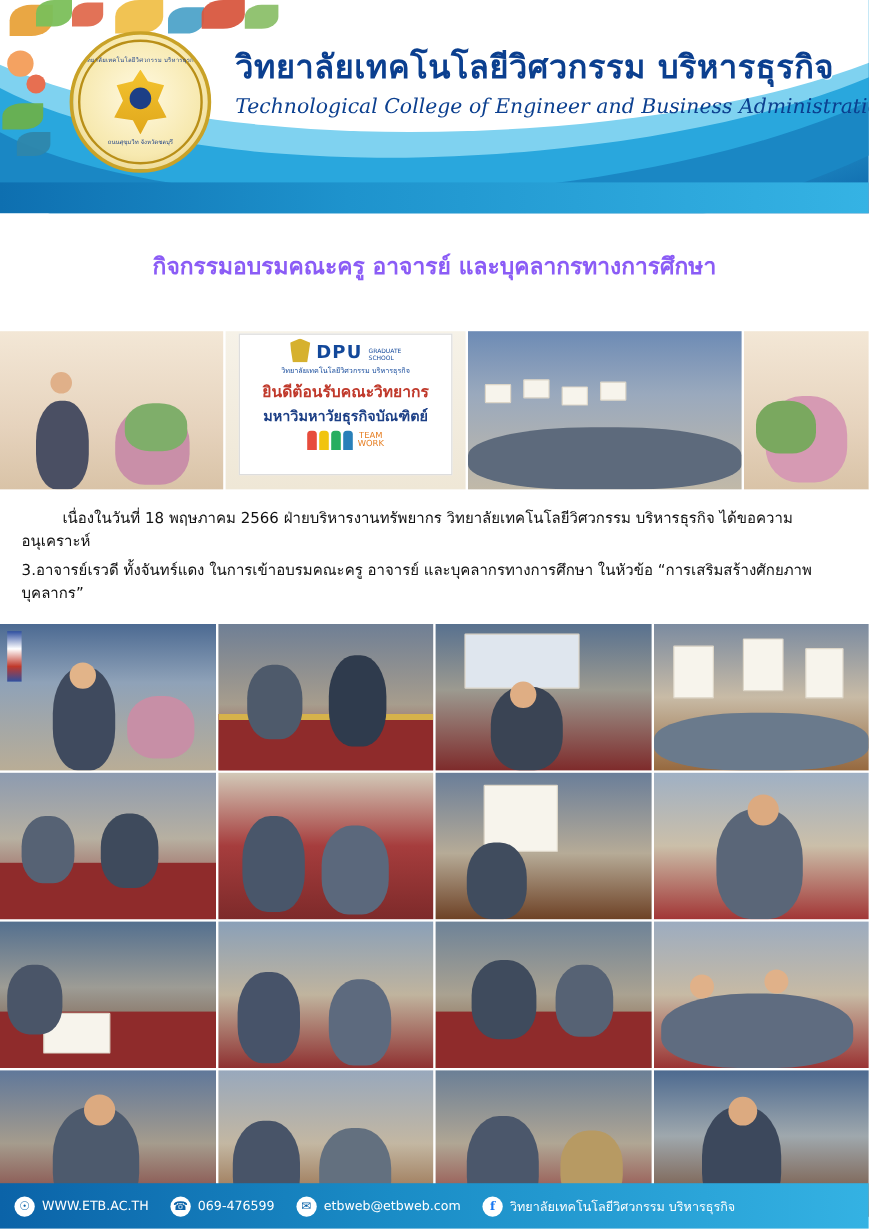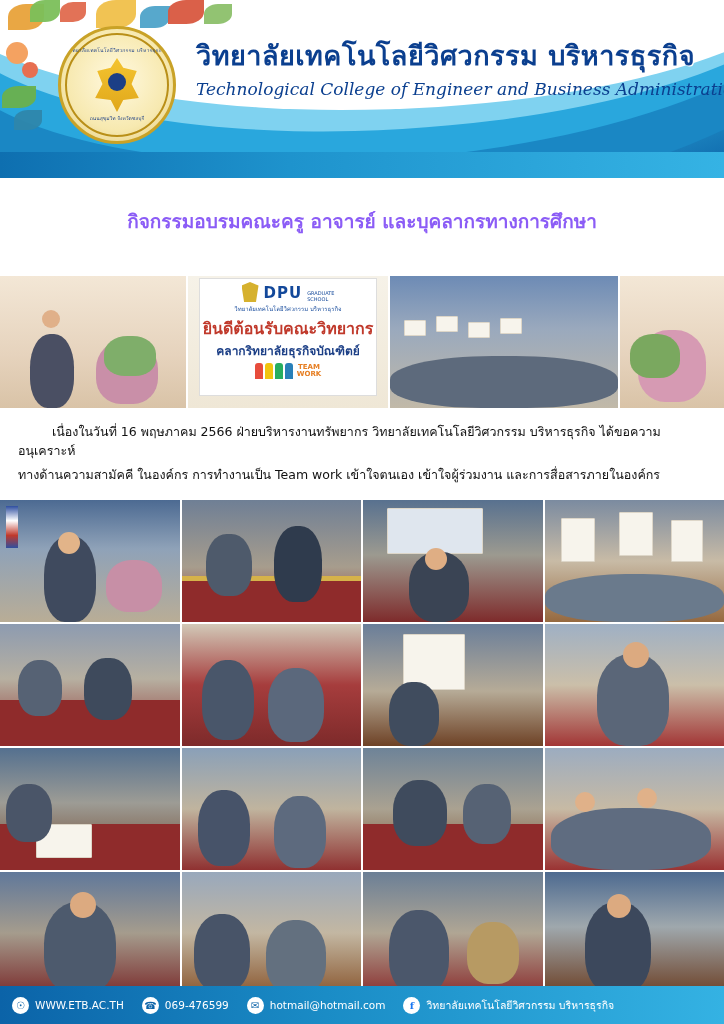--- a/index.html
+++ b/index.html
@@ -185,27 +185,27 @@
   }
   .dpu-row { display: flex; align-items: flex-end; justify-content: center; gap: 5px; }
   .dpu-shield {
     width: 17px; height: 20px;
     background: #d6b12e;
     clip-path: polygon(50% 0, 100% 18%, 85% 100%, 15% 100%, 0 18%);
   }
   .dpu-text { font-size: 15px; font-weight: bold; color: #13489a; letter-spacing: 1px; }
   .dpu-sub { font-size: 5px; color: #13489a; text-align: left; line-height: 1.1; }
   .banner-l1 { font-size: 6px; color: #13489a; margin-top: 2px; }
-  .banner-l2 { font-size: 16px; font-weight: bold; color: #c0392b; margin-top: 2px; }
+  .banner-l2 { font-size: 13px; font-weight: bold; color: #c0392b; margin-top: 2px; }
   .banner-l3 { font-size: 12px; font-weight: bold; color: #1c3f86; }
   .banner-team {
     margin-top: 3px;
     display: flex; align-items: center; justify-content: center; gap: 4px;
   }
-  .team-badge { font-size: 7px; font-weight: bold; color: #e67e22; line-height: 1; }
+  .team-badge { font-size: 7px; font-weight: normal; color: #e67e22; line-height: 1; }
   .team-people { display: flex; gap: 2px; }
   .tp { width: 8px; height: 16px; border-radius: 3px 3px 0 0; }
   .people-strip {
     flex: 1;
     background: linear-gradient(180deg, #6d8bb5 0%, #9aa9bd 40%, #c1b9a8 100%);
   }
   .flower-photo {
     width: 108px;
     background: linear-gradient(180deg, #f3e7d6 0%, #e6d3bd 60%, #d9c3a7 100%);
   }
@@ -372,21 +372,21 @@
       <div class="dpu-row">
         <div class="dpu-shield"></div>
         <div class="dpu-text">DPU</div>
         <div class="dpu-sub">
           <div>GRADUATE</div>
           <div>SCHOOL</div>
         </div>
       </div>
       <div class="banner-l1">วิทยาลัยเทคโนโลยีวิศวกรรม บริหารธุรกิจ</div>
       <div class="banner-l2">ยินดีต้อนรับคณะวิทยากร</div>
-      <div class="banner-l3">คลากริทยาลัยธุรกิจบัณฑิตย์</div>
+      <div class="banner-l3">มหาวิมหาวัยธุรกิจบัณฑิตย์</div>
       <div class="banner-team">
         <div class="team-people">
           <div class="tp" style="background:#e74c3c;"></div>
           <div class="tp" style="background:#f1c40f;"></div>
           <div class="tp" style="background:#27ae60;"></div>
           <div class="tp" style="background:#2980b9;"></div>
         </div>
         <div>
           <div class="team-badge">TEAM</div>
           <div class="team-badge">WORK</div>
@@ -403,22 +403,22 @@
     <div class="blob" style="left:0; bottom:0; width:100%; height:52px; background:#5d6a7c;"></div>
   </div>
 
   <div class="ph flower-photo" style="width:104px;">
     <div class="blob" style="left:18px; bottom:6px; width:68px; height:72px; background:#d69ab3;"></div>
     <div class="blob" style="left:10px; bottom:30px; width:50px; height:44px; background:#7aa85f;"></div>
   </div>
 </div>
 
 <div class="para-block">
-  <p class="para-indent">เนื่องในวันที่ 16 พฤษภาคม 2566  ฝ่ายบริหารงานทรัพยากร วิทยาลัยเทคโนโลยีวิศวกรรม บริหารธุรกิจ ได้ขอความอนุเคราะห์</p>
-  <p>ทางด้านความสามัคคี ในองค์กร การทำงานเป็น Team work เข้าใจตนเอง เข้าใจผู้ร่วมงาน และการสื่อสารภายในองค์กร</p>
+  <p class="para-indent">เนื่องในวันที่ 18 พฤษภาคม 2566  ฝ่ายบริหารงานทรัพยากร วิทยาลัยเทคโนโลยีวิศวกรรม บริหารธุรกิจ ได้ขอความอนุเคราะห์</p>
+  <p>3.อาจารย์เรวดี  ทั้งจันทร์แดง ในการเข้าอบรมคณะครู อาจารย์ และบุคลากรทางการศึกษา ในหัวข้อ “การเสริมสร้างศักยภาพบุคลากร”</p>
 </div>
 
 <div class="grid">
 
   <div class="cell scene-a">
     <div class="flag" style="left:6px; top:6px;"></div>
     <div class="blob" style="left:44px; bottom:0; width:52px; height:86px; background:#3f4a5e;"></div>
     <div class="mini-head" style="left:58px; top:32px; width:22px; height:22px; background:#e2b489;"></div>
     <div class="blob" style="left:106px; bottom:10px; width:56px; height:52px; background:#c78fa6;"></div>
   </div>
@@ -511,20 +511,20 @@
   <div class="fitem">
     <span class="ficon">☉</span>
     <span>WWW.ETB.AC.TH</span>
   </div>
   <div class="fitem">
     <span class="ficon">☎</span>
     <span>069-476599</span>
   </div>
   <div class="fitem">
     <span class="ficon">✉</span>
-    <span>hotmail@hotmail.com</span>
+    <span>etbweb@etbweb.com</span>
   </div>
   <div class="fitem">
     <span class="ficon fb">f</span>
     <span>วิทยาลัยเทคโนโลยีวิศวกรรม บริหารธุรกิจ</span>
   </div>
   <div class="fspacer"></div>
 </div>
 
 </body></html>

